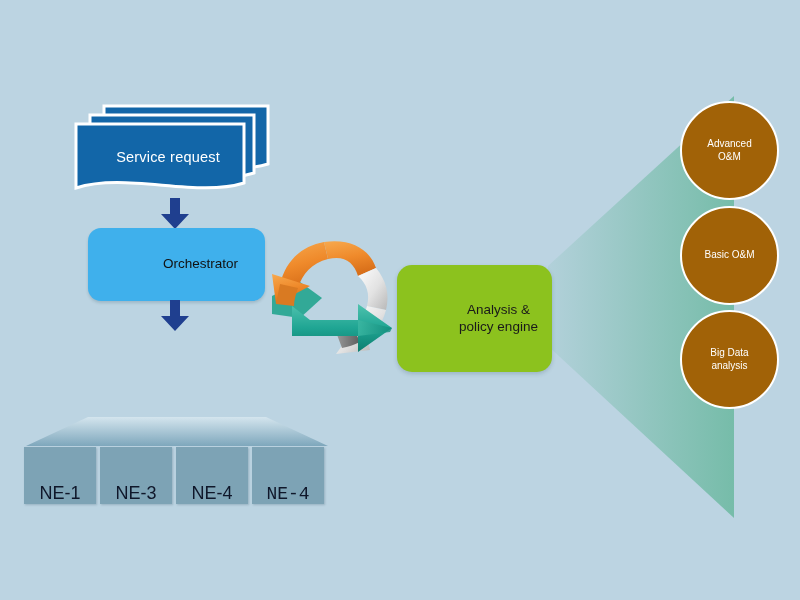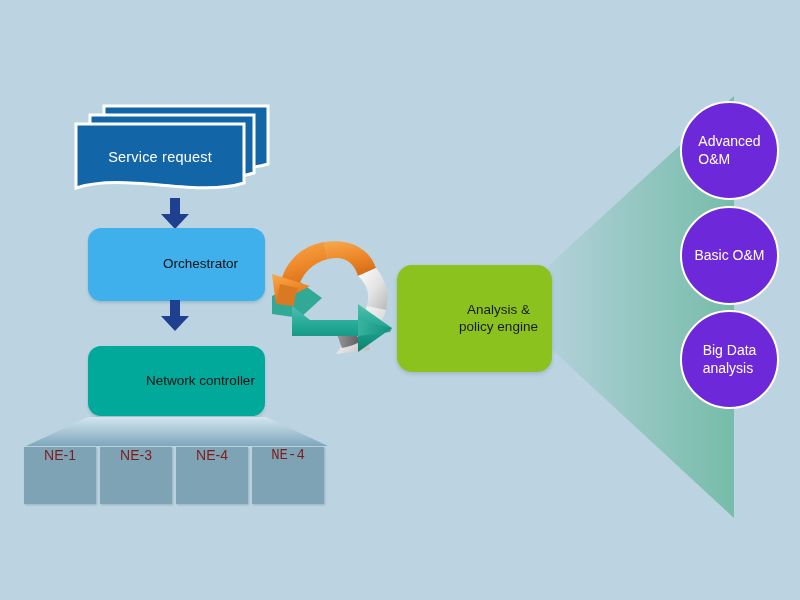--- a/index.html
+++ b/index.html
@@ -28,21 +28,21 @@
     position: absolute;
     width: 168px;
     height: 76px;
   }
   .doc-sheet svg { display: block; width: 100%; height: 100%; }
   .doc-3 { left: 28px; top: 0px; }
   .doc-2 { left: 14px; top: 9px; }
   .doc-1 { left: 0px;  top: 18px; width: 172px; height: 78px; }
   .doc-label {
     position: absolute;
-    left: 0; top: 18px;
+    left: 8px; top: 18px;
     width: 172px; height: 70px;
     display: flex; align-items: center; justify-content: center;
     color: #ffffff;
     font-size: 14.5px;
     letter-spacing: .2px;
     pointer-events: none;
   }
 
   
   .down-arrow { position: absolute; }
@@ -93,24 +93,24 @@
   }
   .ne-fan svg { display: block; width: 100%; height: 100%; }
 
   
   .ne-box {
     position: absolute;
     top: 447px;
     width: 72px;
     height: 57px;
     background: #7da3b5;
-    color: #7f1d1d;
-    font-size: 14px;
+    color: #0f172a;
+    font-size: 18px;
     display: flex;
-    align-items: flex-start;
+    align-items: flex-end;
     justify-content: center;
     box-shadow: 1px 1px 2px rgba(40,70,90,.25);
   }
   .ne-1 { left: 24px; }
   .ne-2 { left: 100px; }
   .ne-3 { left: 176px; }
   .ne-4 { left: 252px; font-family: Liberation Mono, monospace; }
 
   
   .recycle {
@@ -128,29 +128,29 @@
   }
   .right-fan svg { display: block; width: 100%; height: 100%; }
 
   
   .circle {
     position: absolute;
     left: 680px;
     width: 99px;
     height: 99px;
     border-radius: 50%;
-    background: #6d28d9;
+    background: #a16207;
     border: 2.5px solid #ffffff;
     box-sizing: border-box;
     display: flex;
     align-items: center;
     justify-content: center;
-    text-align: left;
+    text-align: center;
     color: #ffffff;
-    font-size: 14px;
+    font-size: 10px;
     line-height: 1.25;
   }
   .circle-1 { top: 101px; }
   .circle-2 { top: 206px; }
   .circle-3 { top: 310px; }
   .circle-4 { top: 415px; }
 
   .stack-text { white-space: pre-line; }
 </style>
 </head>
@@ -199,23 +199,20 @@
   <div class="box box-orchestrator">
     <span class="stack-text">Orchestrator</span>
   </div>
 
   <div class="down-arrow arrow-2">
     <svg width="30" height="32" viewBox="0 0 30 32" aria-hidden="true">
       <polygon points="10,0 20,0 20,16 29,16 15,31 1,16 10,16" fill="#1f3f8f"></polygon>
     </svg>
   </div>
 
-  <div class="box box-controller">
-    <span class="stack-text">Network controller</span>
-  </div>
 
   <div class="ne-fan">
     <svg viewBox="0 0 302 30" preserveAspectRatio="none" aria-hidden="true">
       <defs>
         <linearGradient id="neFanGrad" x1="0" y1="0" x2="0" y2="1">
           <stop offset="0%" stop-color="#d4e5ee"></stop>
           <stop offset="100%" stop-color="#7ea7bc"></stop>
         </linearGradient>
       </defs>
       <polygon points="62,0 240,0 302,29 0,29" fill="url(#neFanGrad)"></polygon>

